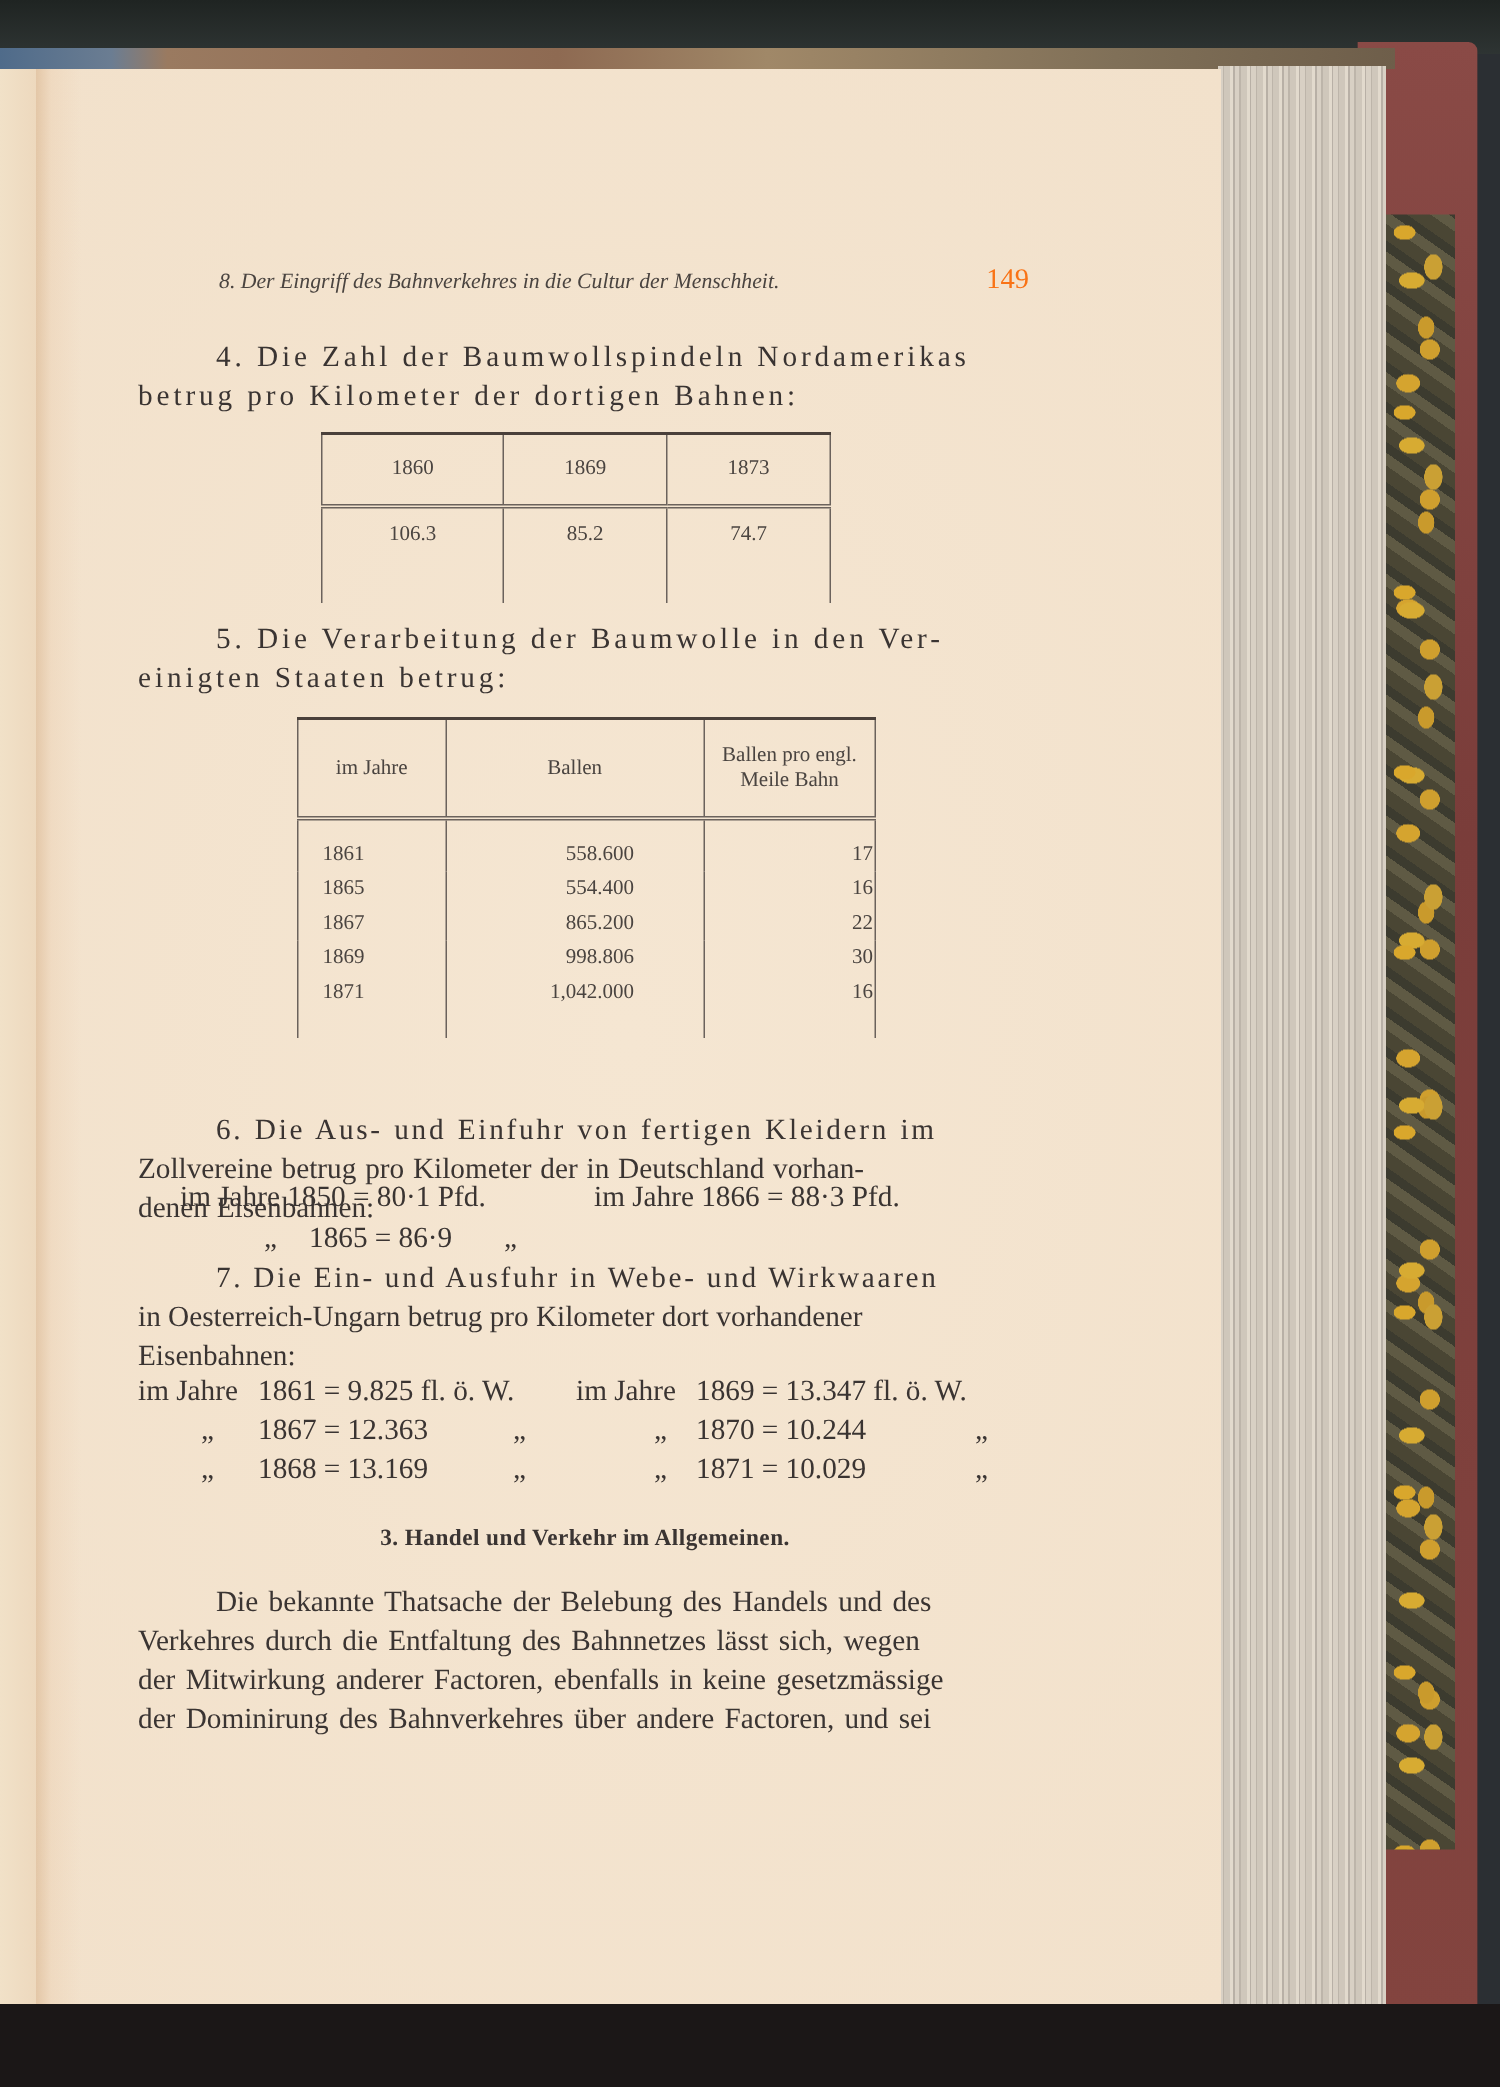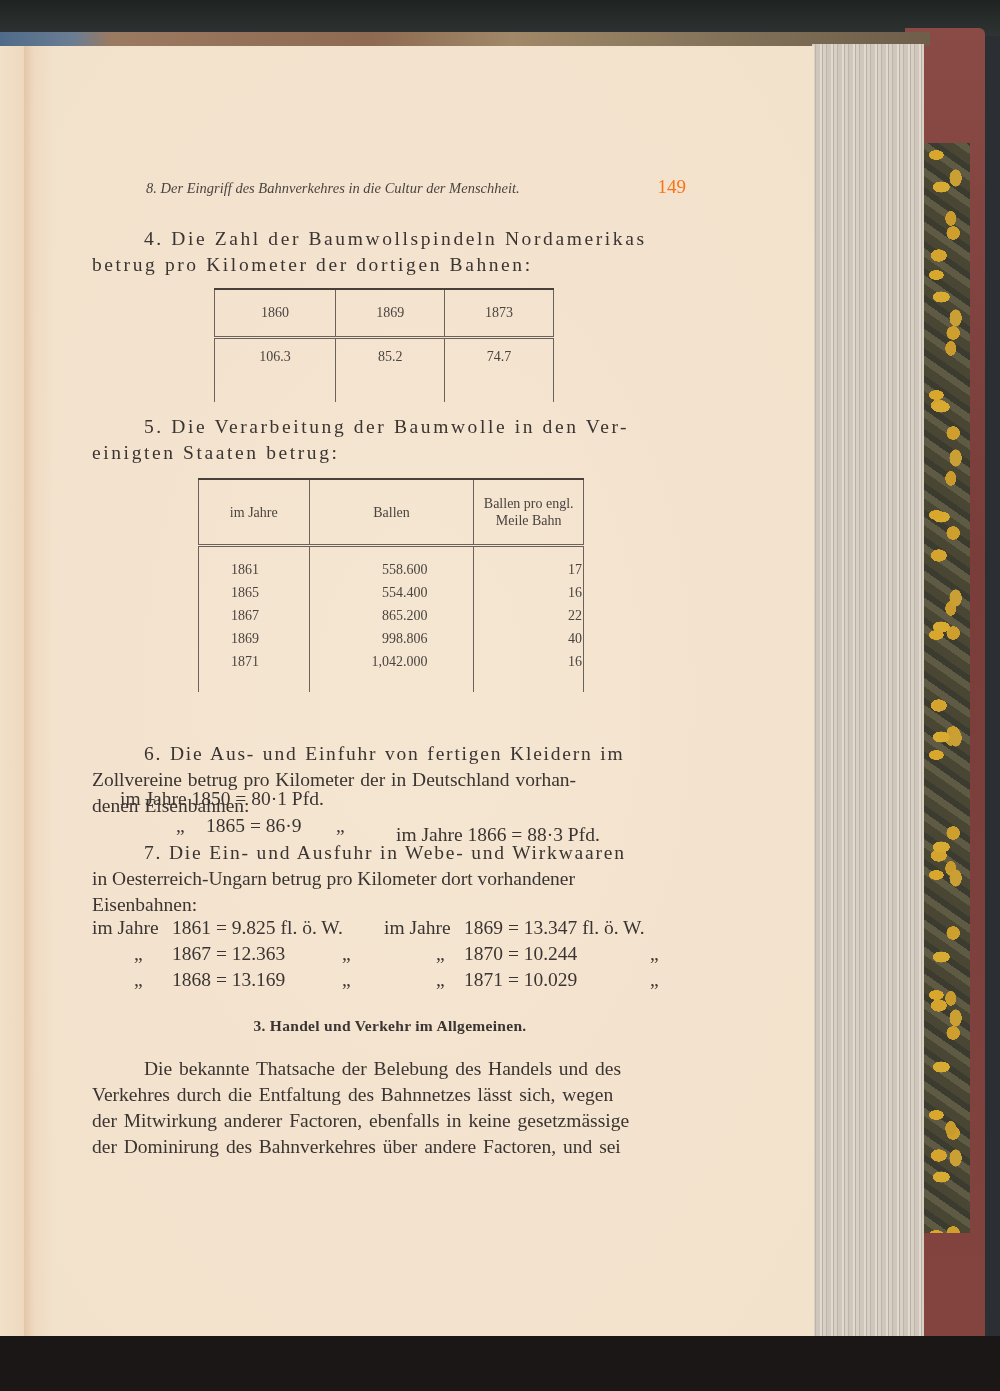--- a/index.html
+++ b/index.html
@@ -97,21 +97,21 @@
   table.t2 th {
     font-weight:normal; border-left:1px solid #6b625c; border-right:1px solid #6b625c;
     border-bottom:3px double #6b625c; height:62px; line-height:17px;
   }
   table.t2 td {
     border-left:1px solid #6b625c; border-right:1px solid #6b625c;
     height:21px; line-height:21px;
   }
   table.t2 tr.first td { padding-top:12px; }
   table.t2 tr.last td { padding-bottom:20px; }
-  table.t2 td.c1 { text-align:left; padding-left:32px; width:76px; }
+  table.t2 td.c1 { text-align:left; padding-left:16px; width:76px; }
   table.t2 td.c2 { text-align:right; padding-right:46px; width:116px; }
   table.t2 td.c3 { text-align:right; width:106px; }
 
   .heading {
     position:absolute; left:92px; top:1017px; width:596px; text-align:center;
     font-weight:bold; font-size:15.5px; color:#3a3432; letter-spacing:0.3px;
   }
   .eq-row { position:absolute; left:92px; width:600px; font-size:19.5px; color:#3a3432; white-space:nowrap; }
   .eq-row span { position:absolute; }
 </style>
@@ -177,38 +177,38 @@
       <td class="c3">16</td>
     </tr>
     <tr>
       <td class="c1">1867</td>
       <td class="c2">865.200</td>
       <td class="c3">22</td>
     </tr>
     <tr>
       <td class="c1">1869</td>
       <td class="c2">998.806</td>
-      <td class="c3">40</td>
+      <td class="c3">30</td>
     </tr>
     <tr class="last">
       <td class="c1">1871</td>
       <td class="c2">1,042.000</td>
       <td class="c3">16</td>
     </tr>
   </tbody>
     </table>
 
   <div class="para" style="top:741px; word-spacing:1px;">
     <span class="line indent" style="letter-spacing:1.8px;">6. Die Aus- und Einfuhr von fertigen Kleidern im</span>
     <span class="line">Zollvereine betrug pro Kilometer der in Deutschland vorhan-</span>
     <span class="line">denen Eisenbahnen:</span>
   </div>
   <div class="eq-row" style="top:788px;">
     <span style="left:28px;">im Jahre 1850 = 80·1 Pfd.</span>
-    <span style="left:304px;margin-top:36px;">im Jahre 1866 = 88·3 Pfd.</span>
+    <span style="left:304px;">im Jahre 1866 = 88·3 Pfd.</span>
   </div>
   <div class="eq-row" style="top:815px;">
     <span style="left:84px;">„</span>
     <span style="left:114px;">1865 = 86·9</span>
     <span style="left:244px;">„</span>
   </div>
 
   <div class="para" style="top:840px;">
     <span class="line indent" style="letter-spacing:1.8px;">7. Die Ein- und Ausfuhr in Webe- und Wirkwaaren</span>
     <span class="line">in Oesterreich-Ungarn betrug pro Kilometer dort vorhandener</span>

